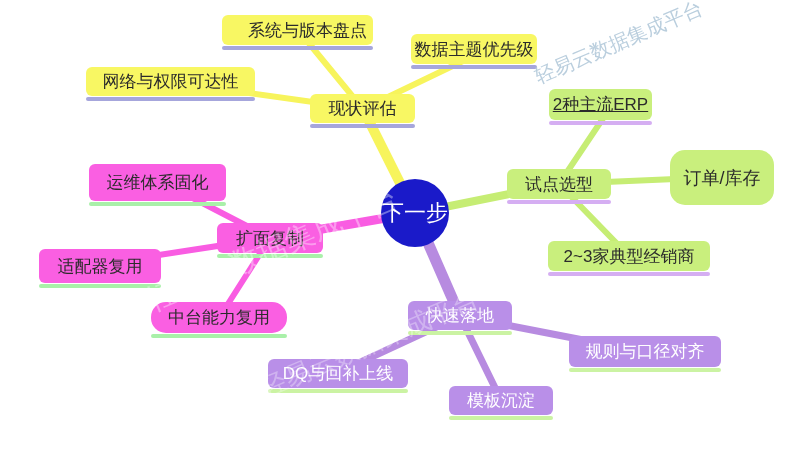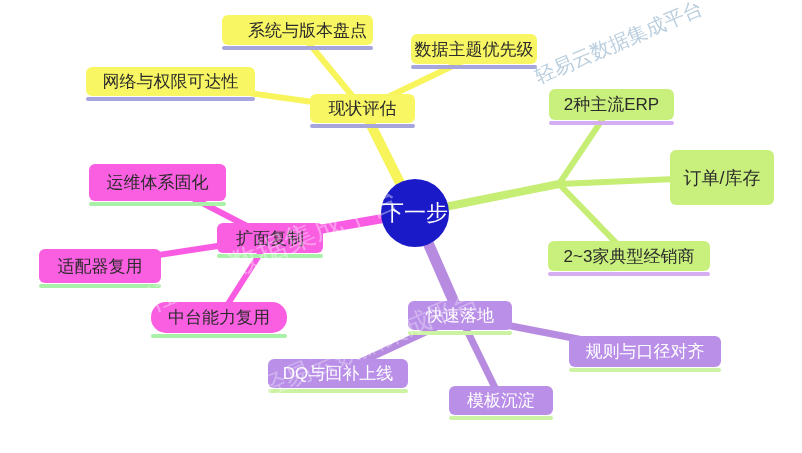--- a/index.html
+++ b/index.html
@@ -32,21 +32,21 @@
     right: 0;
     top: calc(100% + 1px);
     height: 4px;
     border-radius: 2px;
     background: var(--ul);
   }
   .b-yellow  { background: #F8F763; --ul: #A6A6DC; }
   .b-green   { background: #C9EF7D; --ul: #D5AEF2; }
   .b-magenta { background: #FA5FE2; --ul: #A9F0A9; }
   .b-purple  { background: #B98FE8; --ul: #CBF3A3; color: #ffffff; }
-  .rounded   { border-radius: 6px; }
+  .rounded   { border-radius: 15px; }
   .rounded::after { display: none; }
 
   .root-node {
     position: absolute;
     left: 381px; top: 179px;
     width: 68px; height: 68px;
     border-radius: 50%;
     background: #1A1AC9;
     color: #ffffff;
     font-size: 22px;
@@ -68,21 +68,21 @@
   .wm2 { left: 148px; top: 282px; font-size: 30px; color: #ffffff; opacity: 0.38; transform: rotate(-23deg); }
   .wm3 { left: 262px; top: 372px; font-size: 26px; color: #ffffff; opacity: 0.32; transform: rotate(-23deg); }
 
   
   .p-xzpg { left: 310px; top: 94px;  width: 105px; height: 29px; }
   .p-xtbb { left: 222px; top: 15px;  width: 151px; height: 30px; padding-left: 20px; }
   .p-sjzt { left: 411px; top: 34px;  width: 126px; height: 30px; }
   .p-wlqx { left: 86px;  top: 67px;  width: 169px; height: 29px; }
   
   .p-sdxx { left: 507px; top: 169px; width: 104px; height: 30px; }
-  .p-erp  { left: 549px; top: 89px;  width: 125px; height: 31px; }
+  .p-erp  { left: 549px; top: 89px;  width: 103px; height: 31px; text-decoration: underline; }
   .p-ddkc { left: 670px; top: 150px; width: 104px; height: 55px; font-size: 18px; }
   .p-jxs  { left: 548px; top: 241px; width: 162px; height: 30px; }
   
   .p-kmfz { left: 217px; top: 223px; width: 106px; height: 30px; }
   .p-ywtx { left: 89px;  top: 164px; width: 137px; height: 37px; }
   .p-spq  { left: 39px;  top: 249px; width: 122px; height: 34px; }
   .p-ztnl { left: 151px; top: 302px; width: 136px; height: 31px; border-radius: 15px; }
   
   .p-ksld { left: 408px; top: 301px; width: 104px; height: 29px; }
   .p-dq   { left: 268px; top: 359px; width: 140px; height: 29px; }
@@ -116,20 +116,21 @@
     <line x1="415" y1="213" x2="559" y2="184" stroke="#C6ED74" stroke-width="8" stroke-linecap="round"></line>
     <line x1="415" y1="213" x2="270" y2="238" stroke="#F95CE2" stroke-width="9" stroke-linecap="round"></line>
     <line x1="415" y1="213" x2="460" y2="316" stroke="#B78BE0" stroke-width="11" stroke-linecap="round"></line>
   </svg>
 
   <div class="node b-yellow p-xzpg">现状评估</div>
   <div class="node b-yellow p-xtbb">系统与版本盘点</div>
   <div class="node b-yellow p-sjzt">数据主题优先级</div>
   <div class="node b-yellow p-wlqx">网络与权限可达性</div>
 
+  <div class="node b-green p-sdxx">试点选型</div>
   <div class="node b-green p-erp">2种主流ERP</div>
   <div class="node b-green rounded p-ddkc">订单/库存</div>
   <div class="node b-green p-jxs">2~3家典型经销商</div>
 
   <div class="node b-magenta p-kmfz">扩面复制</div>
   <div class="node b-magenta p-ywtx">运维体系固化</div>
   <div class="node b-magenta p-spq">适配器复用</div>
   <div class="node b-magenta p-ztnl">中台能力复用</div>
 
   <div class="node b-purple p-ksld">快速落地</div>

